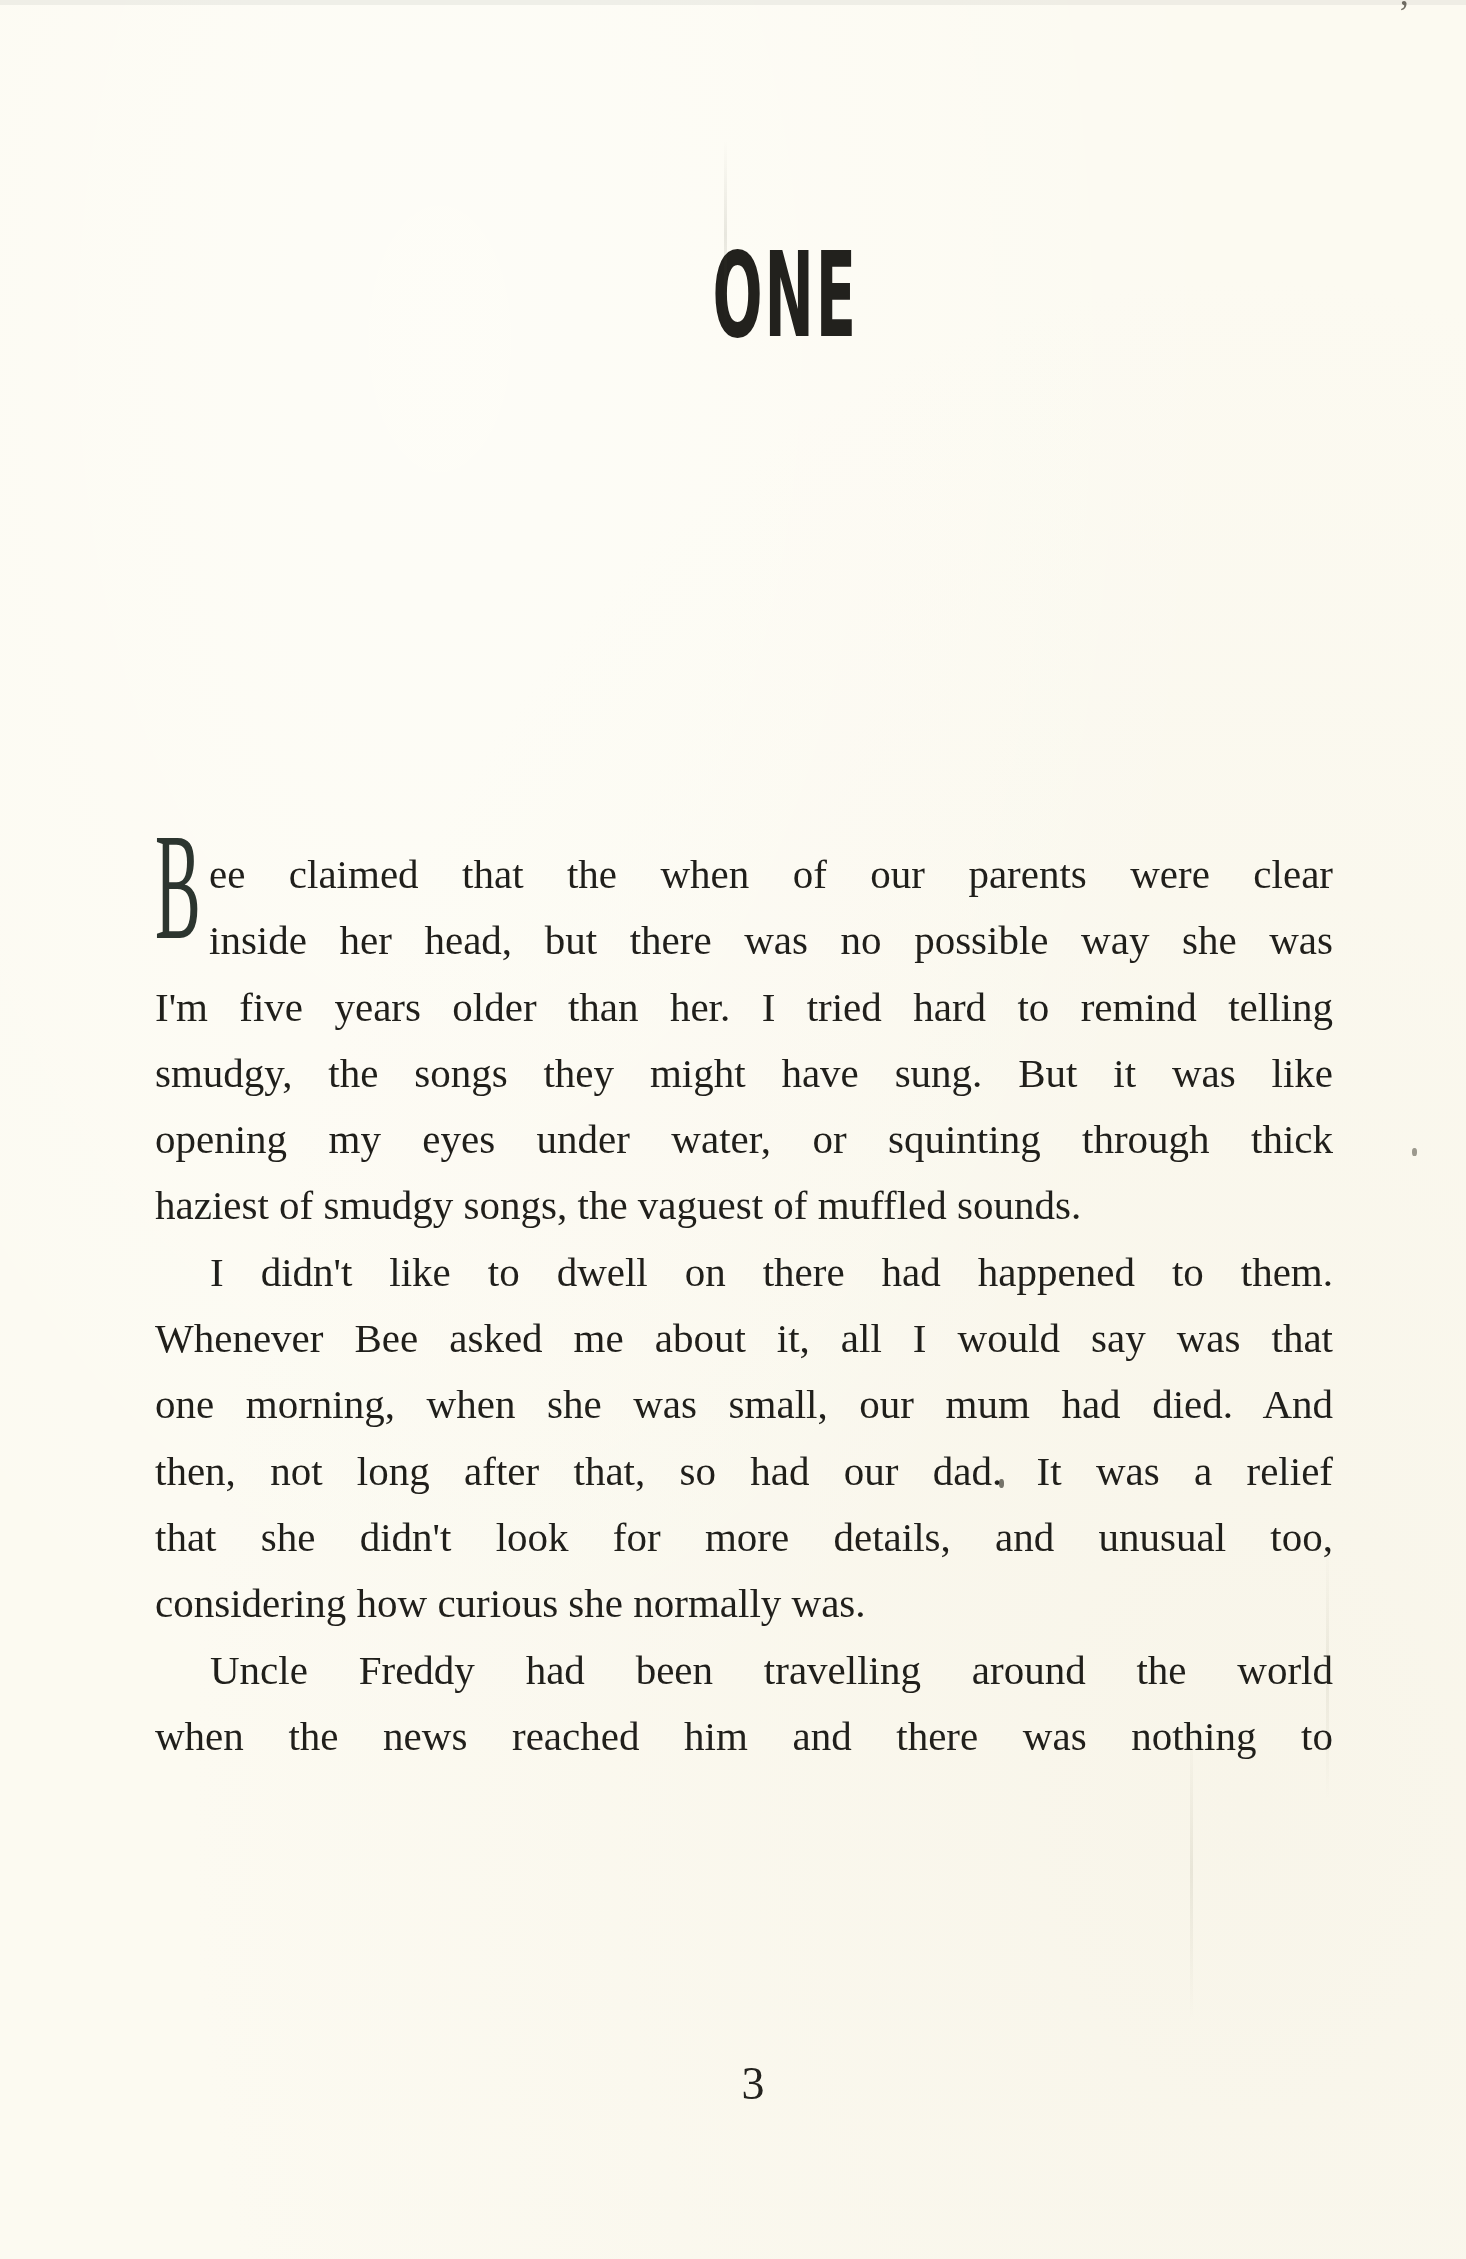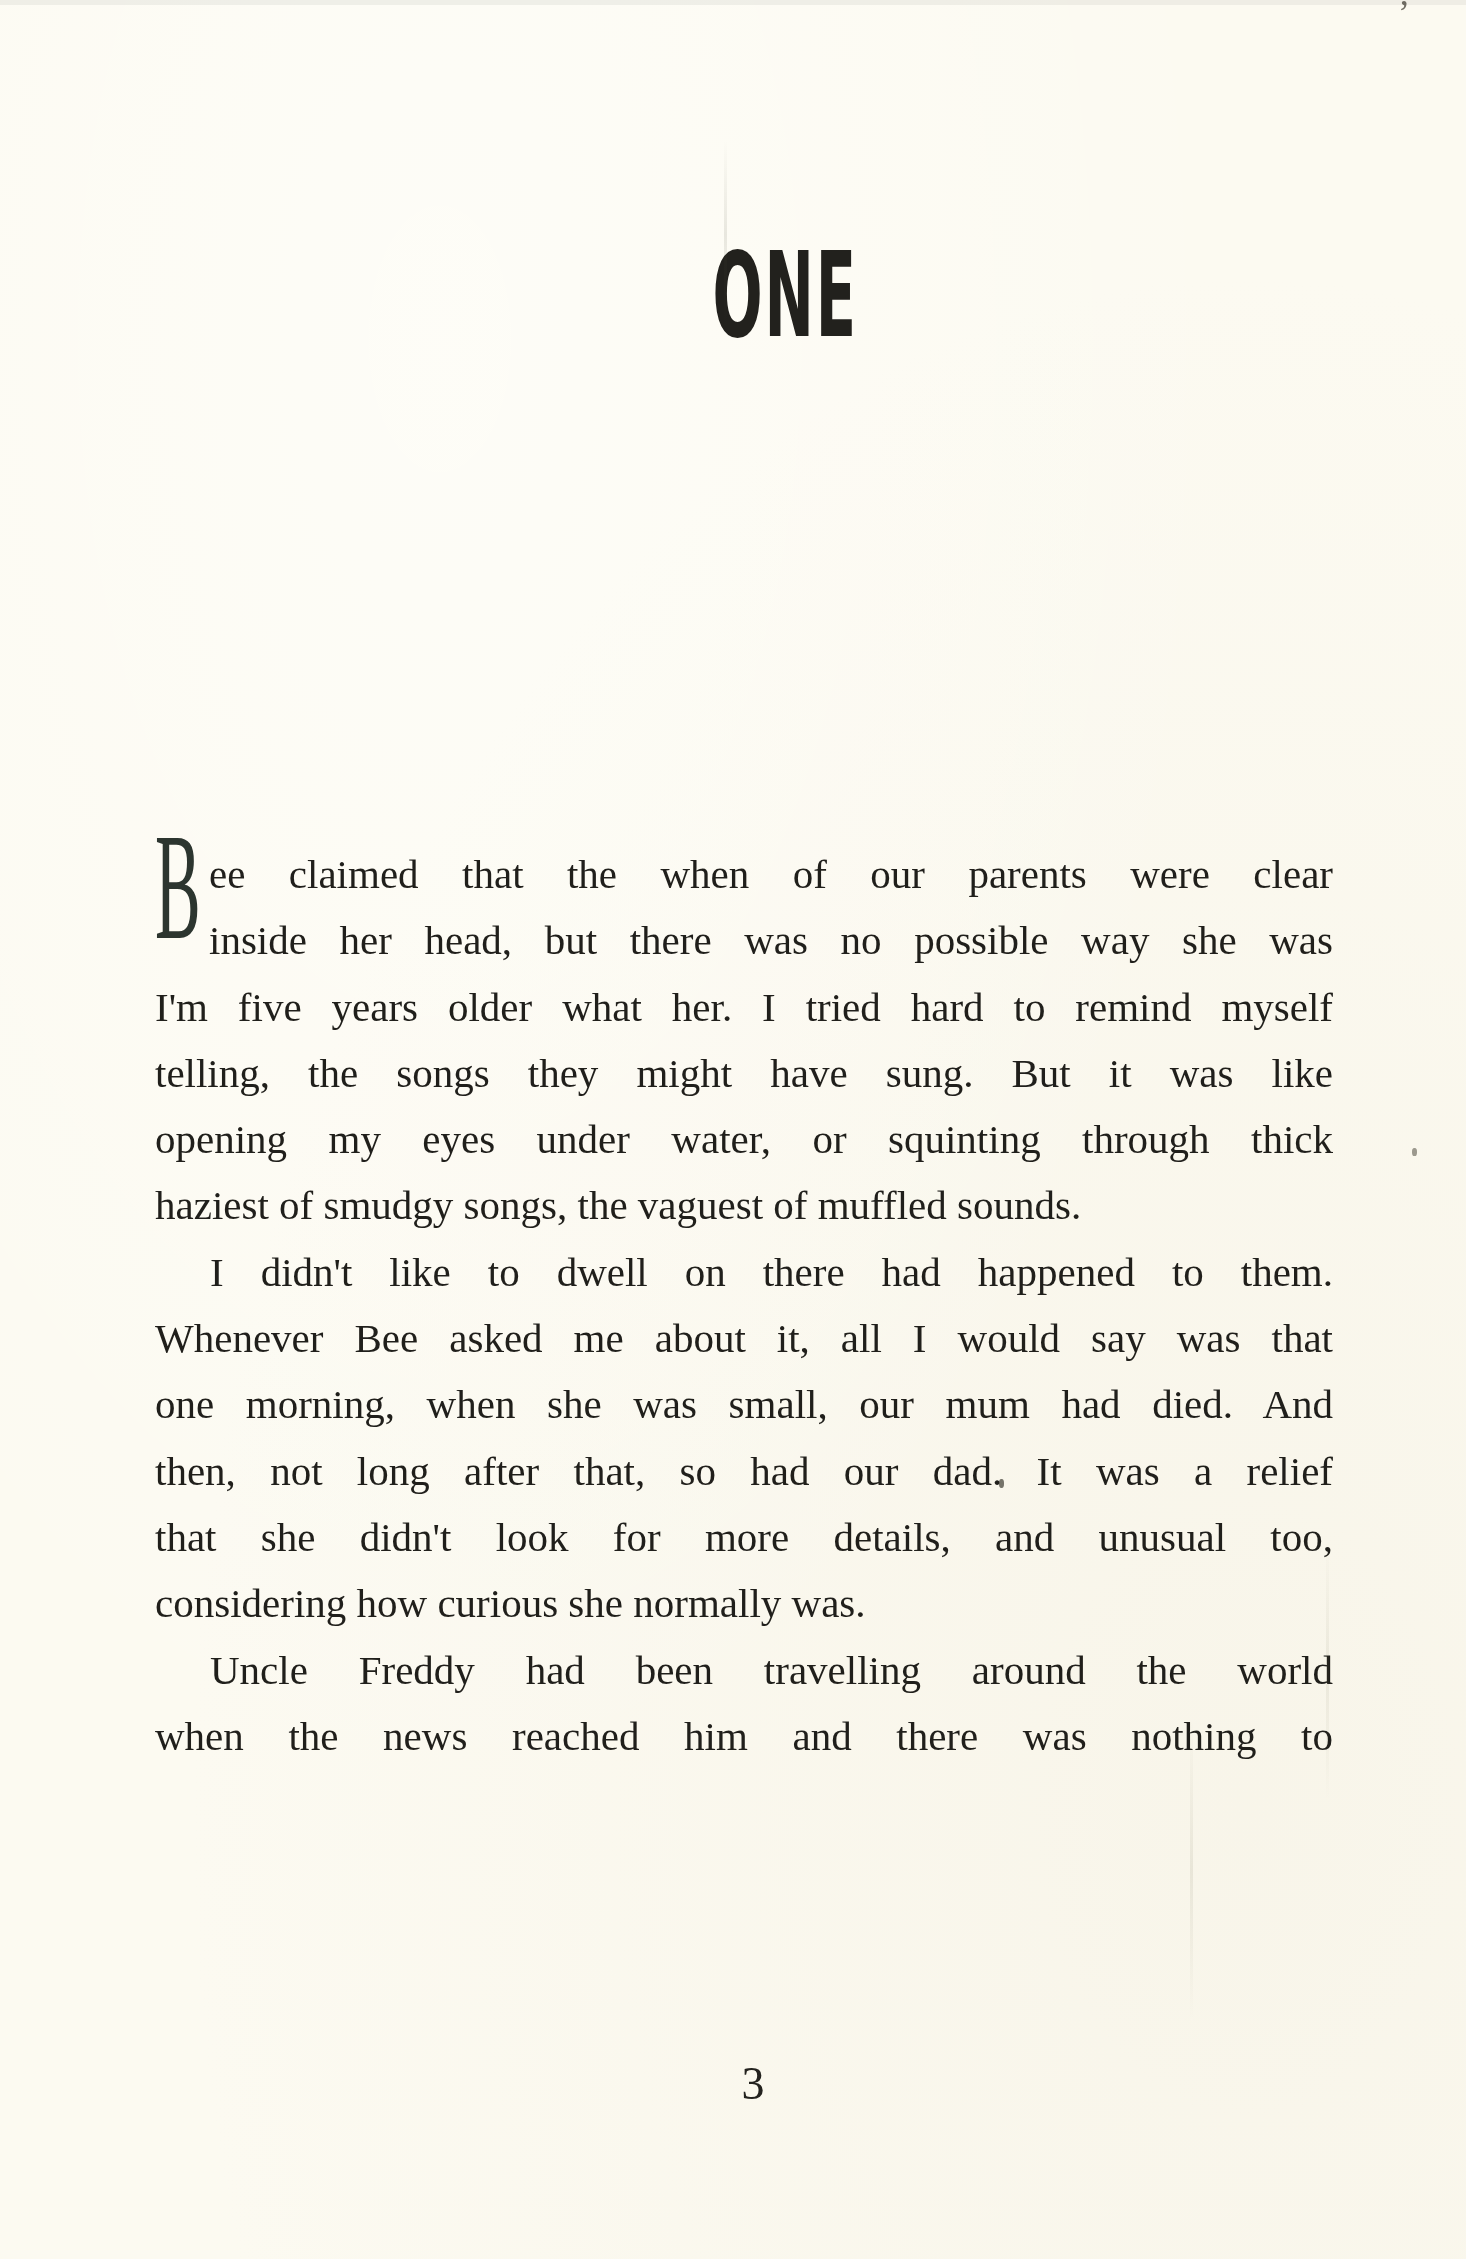--- a/index.html
+++ b/index.html
@@ -120,22 +120,22 @@
   </div>
 
   <div class="body-text">
 
     <div class="para">
       <span class="dropcap">
           <span>B</span>
         </span>
       <div class="line">ee claimed that the when of our parents were clear</div>
       <div class="line">inside her head, but there was no possible way she was</div>
-      <div class="line">I'm five years older what her. I tried hard to remind myself</div>
-      <div class="line">telling, the songs they might have sung. But it was like</div>
+      <div class="line">I'm five years older than her. I tried hard to remind telling</div>
+      <div class="line">smudgy, the songs they might have sung. But it was like</div>
       <div class="line">opening my eyes under water, or squinting through thick</div>
       <div class="line last">haziest of smudgy songs, the vaguest of muffled sounds.</div>
     </div>
 
     <div class="para">
       <div class="line indent">I didn't like to dwell on there had happened to them.</div>
       <div class="line">Whenever Bee asked me about it, all I would say was that</div>
       <div class="line">one morning, when she was small, our mum had died. And</div>
       <div class="line">then, not long after that, so had our dad. It was a relief</div>
       <div class="line">that she didn't look for more details, and unusual too,</div>

